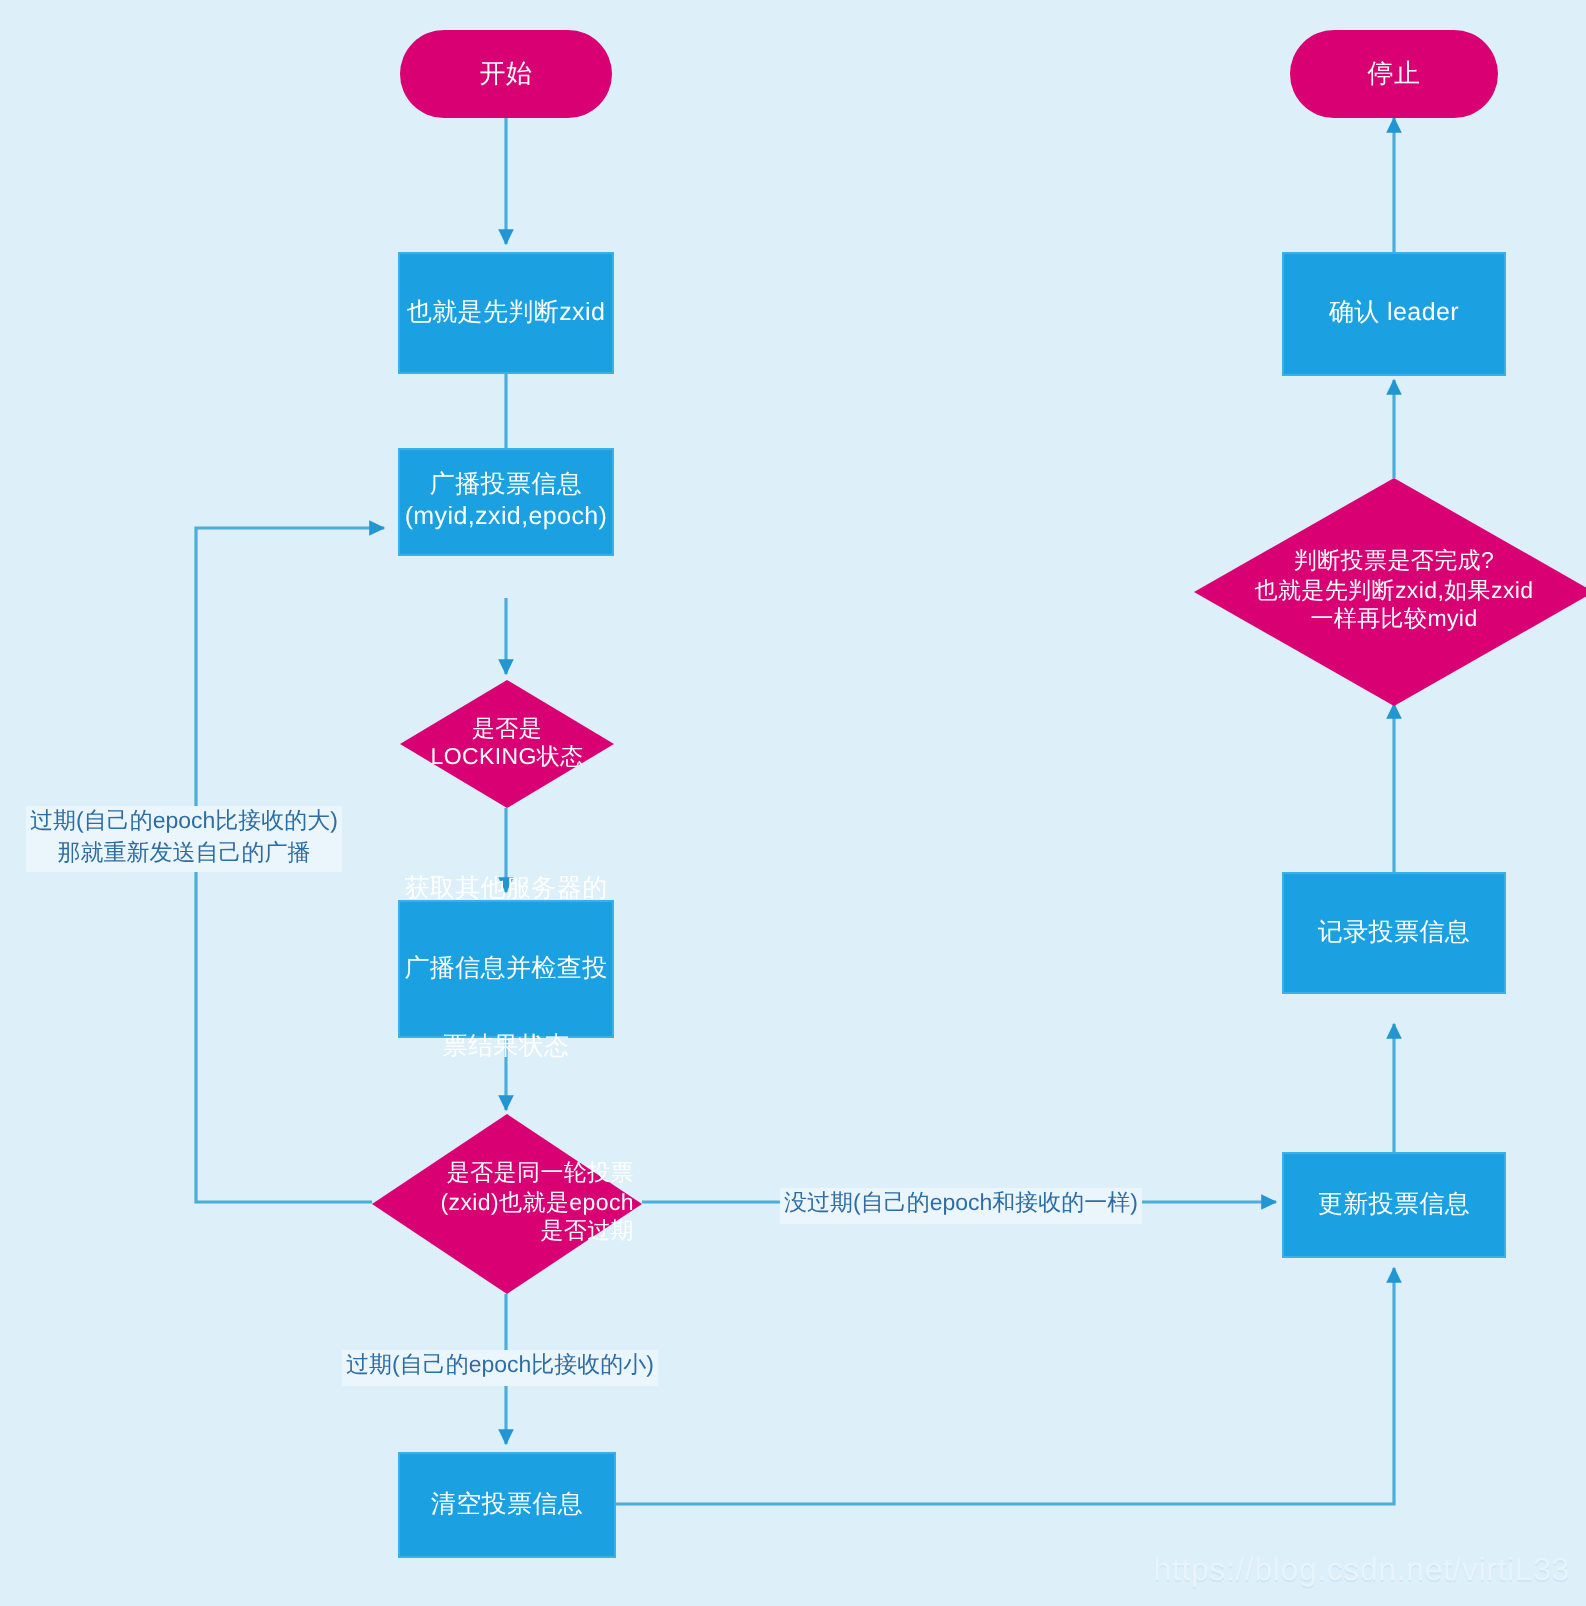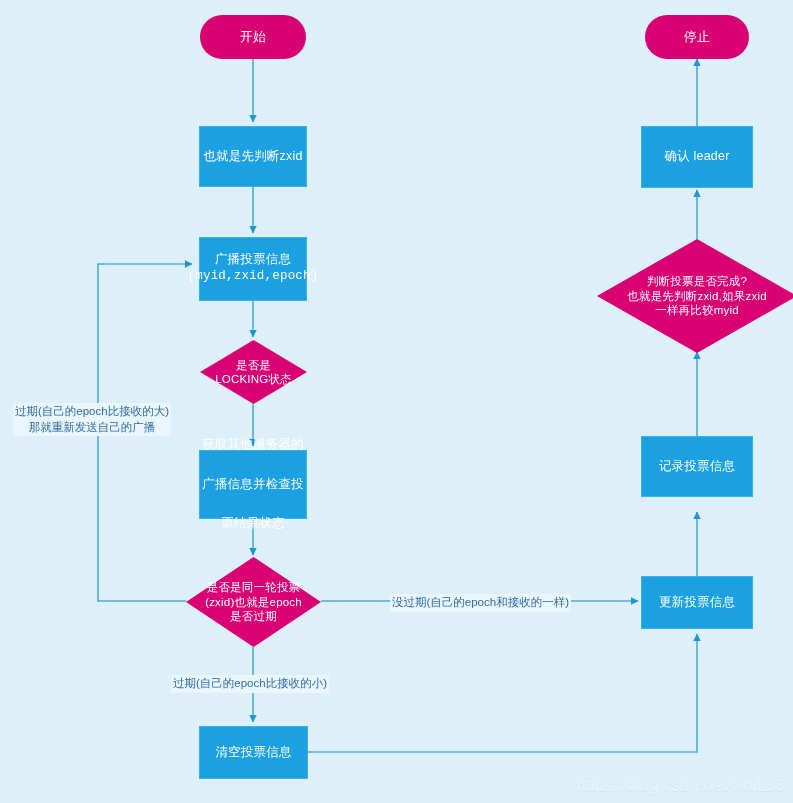--- a/index.html
+++ b/index.html
@@ -65,40 +65,40 @@
 </svg>
 
 <div class="node term" style="left:200px;top:15px;width:106px;height:44px;">
   <span>开始</span>
 </div>
 
 <div class="node proc" style="left:199px;top:126px;width:108px;height:61px;">
   <span>也就是先判断zxid</span>
 </div>
 
-<div class="node proc" style="left:199px;top:237px;width:108px;height:64px;flex-direction:column;font-family:Liberation Mono, monospace;">
+<div class="node proc" style="left:199px;top:224px;width:108px;height:54px;flex-direction:column;">
   <span>广播投票信息</span>
   <span>(myid,zxid,epoch)</span>
 </div>
 
 <div class="node dec" style="left:200px;top:340px;width:107px;height:64px;flex-direction:column;">
   <svg width="107" height="64" viewBox="0 0 107 64">
     <polygon points="53.5,0 107,32 53.5,64 0,32" fill="#d80073"></polygon>
   </svg>
   <span class="dectxt">是否是</span>
   <span class="dectxt">LOCKING状态</span>
 </div>
 
 <div class="node proc" style="left:199px;top:450px;width:108px;height:69px;flex-direction:column;gap:24px;">
   <span>获取其他服务器的</span>
   <span>广播信息并检查投</span>
   <span>票结果状态</span>
 </div>
 
-<div class="node dec" style="left:186px;top:557px;width:135px;height:90px;flex-direction:column;">
+<div class="node dec" style="left:186px;top:557px;width:135px;height:90px;flex-direction:column;align-items:flex-end;">
   <svg width="135" height="90" viewBox="0 0 135 90">
     <polygon points="67.5,0 135,45 67.5,90 0,45" fill="#d80073"></polygon>
   </svg>
   <span class="dectxt">是否是同一轮投票</span>
   <span class="dectxt">(zxid)也就是epoch</span>
   <span class="dectxt">是否过期</span>
 </div>
 
 <div class="node proc" style="left:199px;top:726px;width:109px;height:53px;">
   <span>清空投票信息</span>

